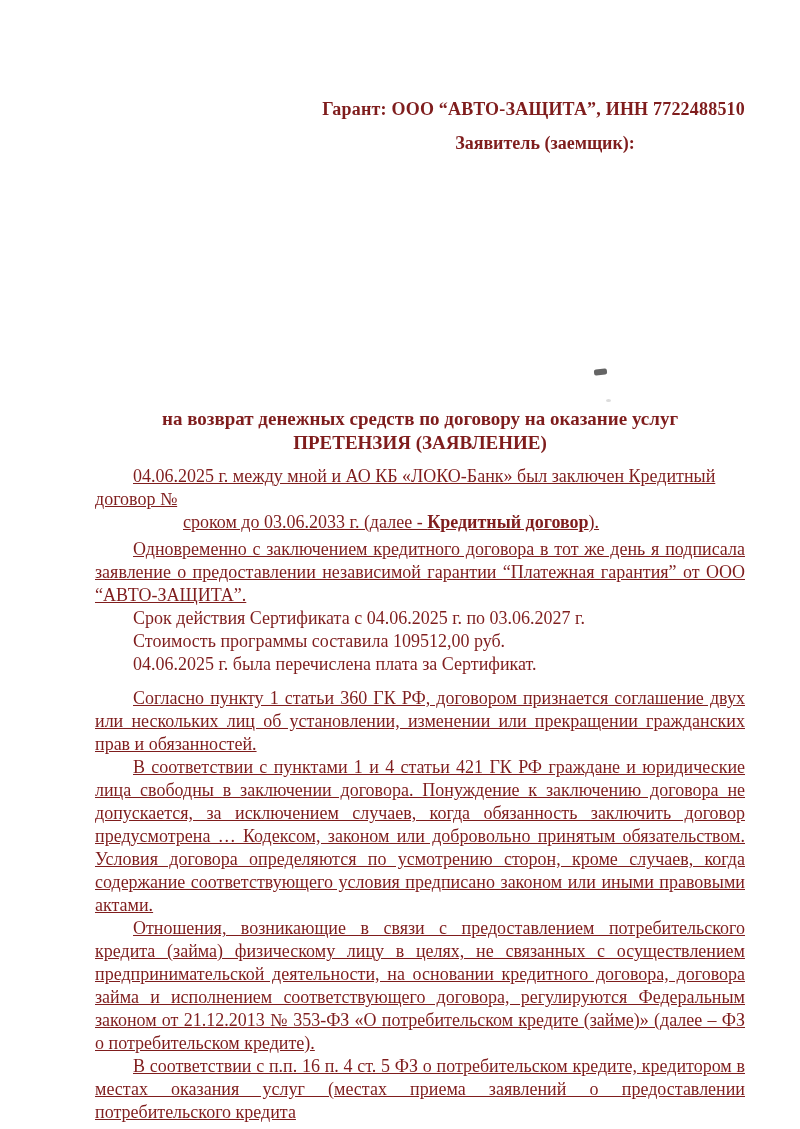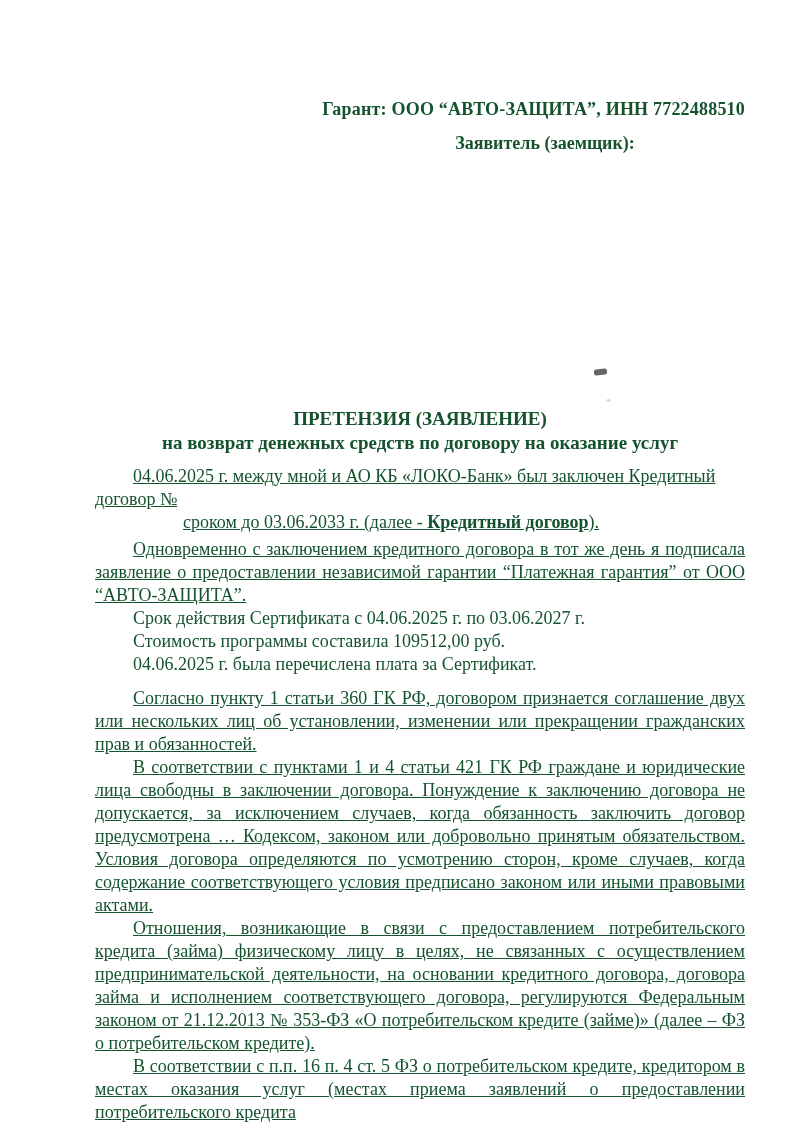--- a/index.html
+++ b/index.html
@@ -5,21 +5,21 @@
   html, body {
     margin: 0;
     padding: 0;
     background: #ffffff;
   }
   .page {
     position: relative;
     width: 800px;
     height: 1129px;
     background: #ffffff;
-    color: #14532d;
+    color: #7f1d1d;
     font-family: "Liberation Serif", "DejaVu Serif", serif;
     font-size: 18px;
     line-height: 23px;
     overflow: hidden;
     box-sizing: border-box;
     padding: 98px 55px 0 95px; 
   }
   .bold { font-weight: bold; }
 
   
@@ -94,22 +94,22 @@
 
   <div class="doc-header">
     <div class="hdr-right hdr-guarantor">Гарант: ООО “АВТО-ЗАЩИТА”, ИНН 7722488510</div>
     <div class="hdr-applicant">Заявитель (заемщик):</div>
   </div>
 
   <div class="artifact"></div>
   <div class="artifact-speck"></div>
 
   <div class="title-block">
+    <div>на возврат денежных средств по договору на оказание услуг</div>
     <div>ПРЕТЕНЗИЯ (ЗАЯВЛЕНИЕ)</div>
-    <div>на возврат денежных средств по договору на оказание услуг</div>
   </div>
 
   <p class="para p-contract">
     <span class="line1">04.06.2025 г. между мной и АО КБ «ЛОКО-Банк» был заключен Кредитный договор №</span>
     <span class="line2"><span>сроком до 03.06.2033 г. (далее - </span><span class="bold">Кредитный договор</span><span>).</span></span>
   </p>
 
   <p class="para justify indent p-guarantee">Одновременно с заключением кредитного договора в тот же день я подписала заявление о предоставлении независимой гарантии “Платежная гарантия” от ООО “АВТО-ЗАЩИТА”.</p>
 
   <div class="cert-line ind">Срок действия Сертификата с 04.06.2025 г. по 03.06.2027 г.</div>

